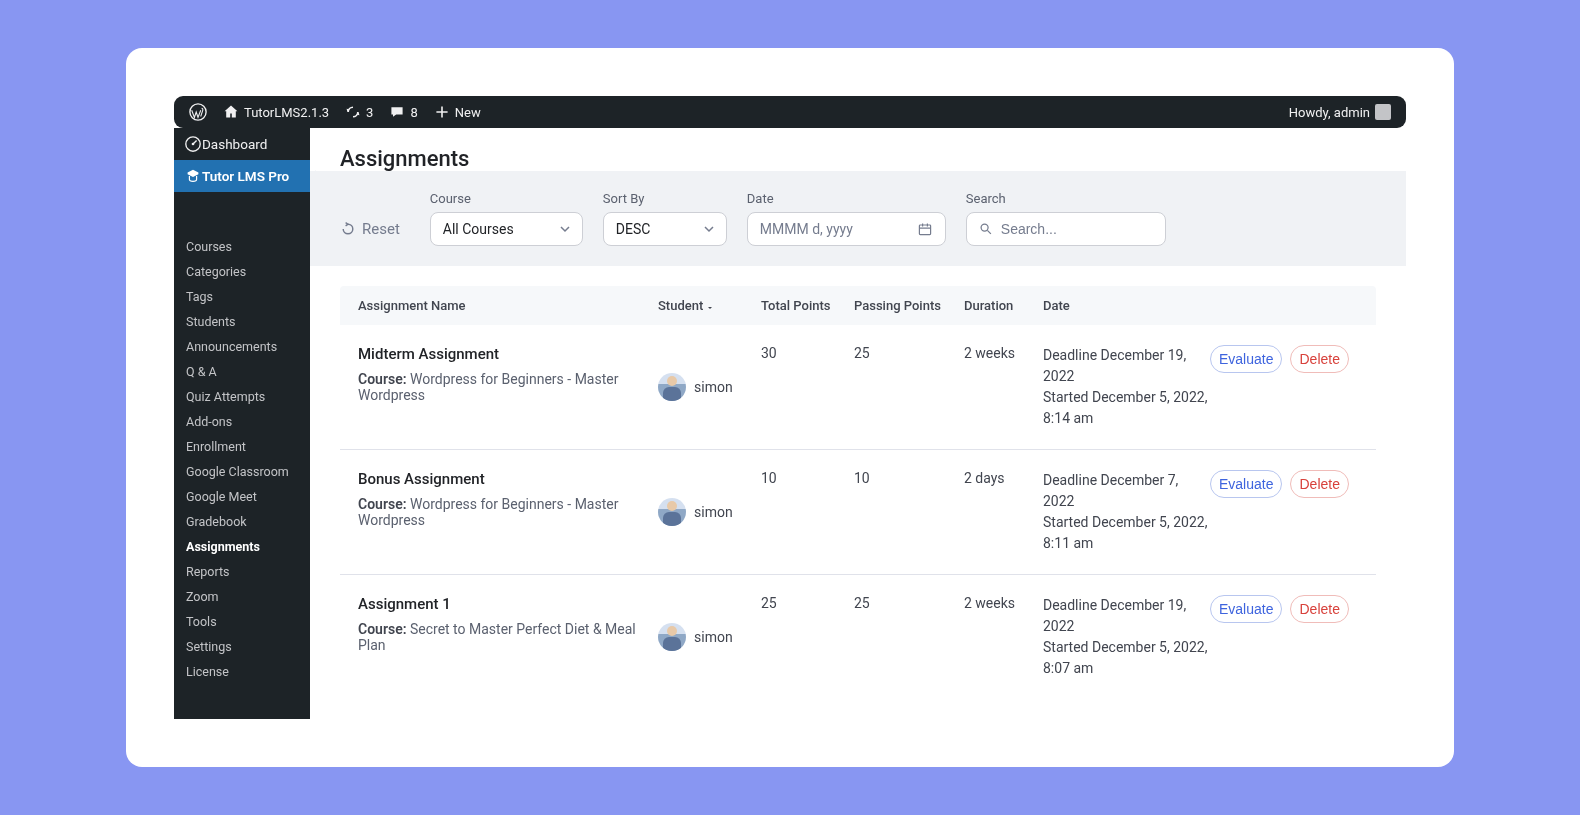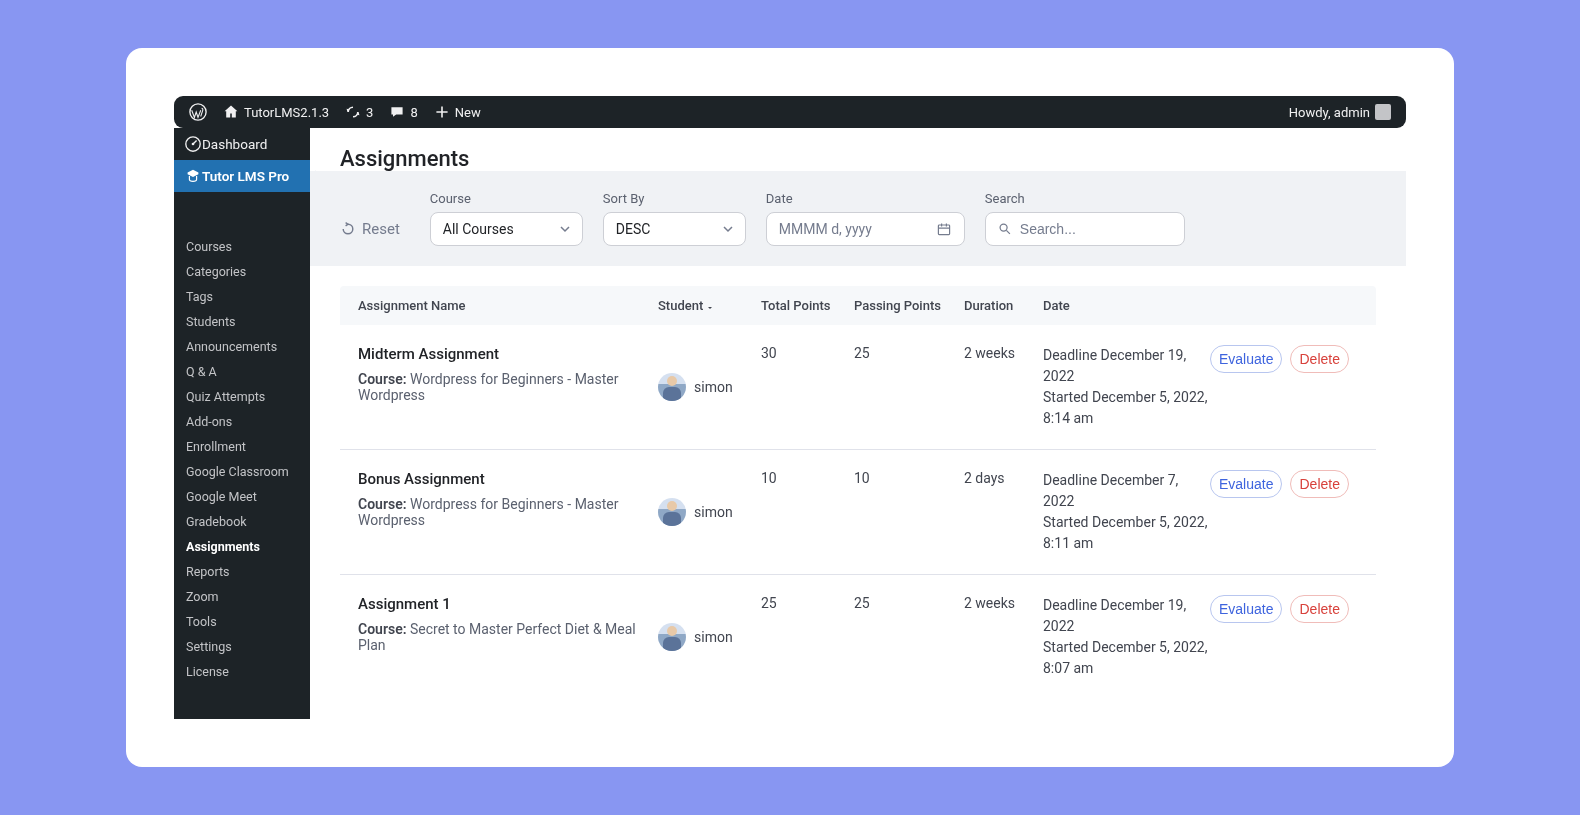--- a/index.html
+++ b/index.html
@@ -24,21 +24,21 @@
 .content-title { font-size: 22px; font-weight: 500; color: #212327; }
 .tabs { display: flex; }
 .tab { padding: 0 14px 18px 14px; font-size: 14px; color: #41454f; cursor: pointer; border-bottom: 3px solid transparent; }
 .tab.active { color: #3e64de; border-bottom-color: #3e64de; }
 .filters-bar { background: #f0f2f5; padding: 20px 30px; display: flex; align-items: flex-end; gap: 20px; }
 .reset-btn { display: flex; align-items: center; gap: 6px; color: #757c8e; font-size: 15px; cursor: pointer; margin-right: 10px; margin-bottom: 8px; }
 .filter-group { display: flex; flex-direction: column; gap: 6px; }
 .filter-label { font-size: 13px; color: #5b616f; }
 .filter-control { background: #fff; border: 1px solid #cdcfd5; border-radius: 8px; height: 34px; display: flex; align-items: center; padding: 0 12px; font-size: 14px; color: #212327; gap: 8px; }
 .filter-control.course { width: 153px; justify-content: space-between; }
-.filter-control.sort { width: 143px; justify-content: space-between; }
+.filter-control.sort { width: 124px; justify-content: space-between; }
 .filter-control.date { width: 199px; justify-content: space-between; color: #757c8e; }
 .filter-control.search { width: 200px; }
 .search-input { border: none; outline: none; font-size: 14px; width: 100%; color: #212327; }
 .search-input::placeholder { color: #757c8e; }
 .chevron { width: 10px; height: 10px; }
 .table-wrap { padding: 0 30px 20px 30px; }
 .table-head { display: flex; background: #f6f8fa; padding: 12px 18px; border-radius: 4px 4px 0 0; font-size: 13px; color: #41454f; font-weight: 500; margin-top: 20px; }
 .col-name { width: 300px; }
 .col-student { width: 103px; display: flex; gap: 4px; }
 .col-total { width: 93px; }

